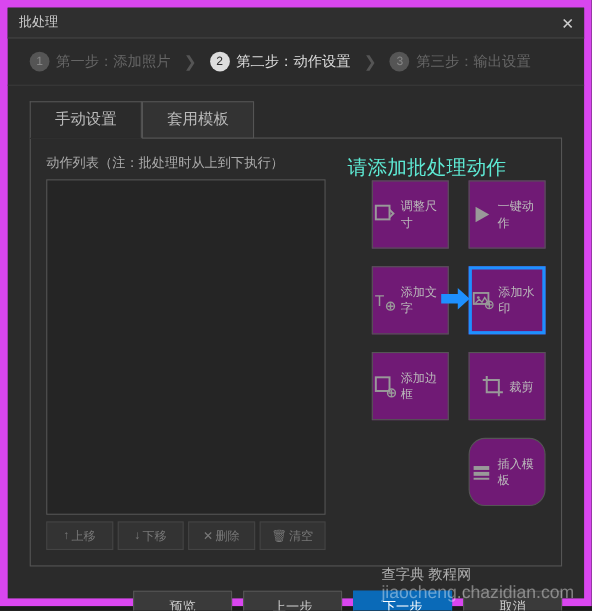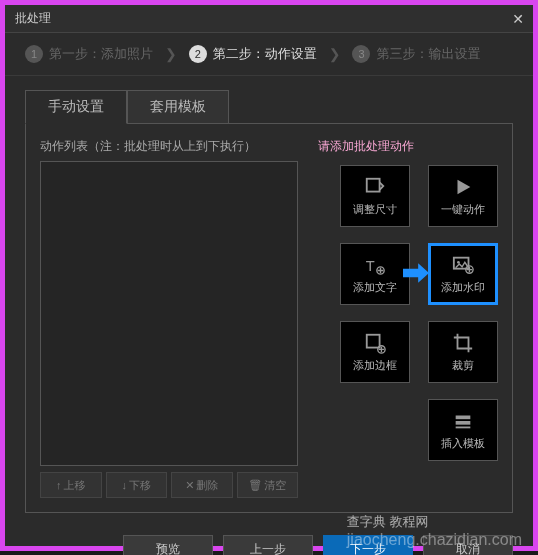--- a/index.html
+++ b/index.html
@@ -1,17 +1,17 @@
 <!DOCTYPE html>
 <html><head>
 <meta charset="utf-8">
 <style>
 * { margin: 0; padding: 0; box-sizing: border-box; font-family: "Microsoft YaHei", sans-serif; }
 body { background: #1a1a1a; width: 538px; height: 555px; overflow: hidden; position: relative; }
-.window { width: 538px; height: 551px; background: #2b2b2b; border: 5px solid #d946ef; }
+.window { width: 538px; height: 551px; background: #2b2b2b; border: 7px solid #d946ef; }
 .titlebar { height: 28px; background: #2f2f2f; display: flex; align-items: center; justify-content: space-between; padding: 0 6px 0 10px; border-bottom: 1px solid #444; }
 .titlebar span { color: #ccc; font-size: 12px; }
 .close { width: 18px; height: 18px; color: #ccc; font-size: 14px; display: flex; align-items: center; justify-content: center; cursor: pointer; }
 .steps { display: flex; align-items: center; padding: 12px 20px; border-bottom: 1px solid #3a3a3a; }
 .step { display: flex; align-items: center; gap: 6px; font-size: 13px; }
 .step-num { width: 18px; height: 18px; border-radius: 50%; display: flex; align-items: center; justify-content: center; font-size: 11px; }
 .step.inactive { color: #666; }
 .step.inactive .step-num { background: #555; color: #888; }
 .step.active { color: #ddd; }
 .step.active .step-num { background: #ddd; color: #2b2b2b; }
@@ -21,26 +21,26 @@
 .tab { padding: 7px 22px; font-size: 14px; color: #bbb; border: 1px solid #555; background: #2b2b2b; cursor: pointer; }
 .tab.active { border-bottom: 1px solid #2b2b2b; position: relative; z-index: 2; }
 .tab:not(.active) { background: #333; text-align: right; }
 .panel { border: 1px solid #555; margin-top: -1px; padding: 14px; height: 390px; display: flex; gap: 20px; }
 .left { flex: 1; display: flex; flex-direction: column; }
 .list-label { color: #aaa; font-size: 12px; margin-bottom: 6px; }
 .listbox { flex: 1; border: 1px solid #555; background: #252525; }
 .list-btns { display: flex; gap: 4px; margin-top: 6px; }
 .tbtn { flex: 1; height: 26px; border: 1px solid #444; background: #333; color: #777; font-size: 11px; display: flex; align-items: center; justify-content: center; gap: 2px; cursor: pointer; }
 .right { width: 180px; }
-.right-label { color: #f9a8d4; font-size: 12px; margin-bottom: 10px; }
+.right-label { color: #5eead4; font-size: 18px; }
 .grid { display: grid; grid-template-columns: 70px 70px; gap: 16px 18px; justify-content: end; }
-.act { width: 70px; height: 62px; border: 1px solid #555; background: #000000; display: flex; flex-direction: column; align-items: center; justify-content: center; gap: 4px; color: #bbb; font-size: 11px; cursor: pointer; position: relative; }
+.act { width: 70px; height: 62px; border: 1px solid #555; background: #701a75; display: flex; flex-direction: row; align-items: center; justify-content: center; gap: 4px; color: #bbb; font-size: 11px; cursor: pointer; position: relative; }
 .act.sel { border: 3px solid #1e90ff; }
 .act svg { width: 22px; height: 22px; fill: #999; }
-.act.single { grid-column: 2; }
+.act.single { grid-column: 2; border-radius: 15px; }
 .arrow { position: absolute; left: -28px; top: 50%; transform: translateY(-50%); }
 .arrow svg { width: 26px; height: 22px; fill: #1e90ff; }
 .footer { display: flex; gap: 10px; padding: 8px 20px; justify-content: flex-end; align-items: center; }
 .fbtn { width: 90px; height: 28px; border: 1px solid #555; background: #3a3a3a; color: #ccc; font-size: 12px; cursor: pointer; }
 .fbtn.primary { background: #0a6ab8; border-color: #0a6ab8; color: #fff; }
 .watermark { position: absolute; bottom: 6px; right: 16px; color: rgba(255,255,255,0.6); font-size: 13px; text-align: left; line-height: 1.2; pointer-events: none; }
 .watermark .sub { font-size: 16px; color: rgba(255,255,255,0.4); }
 </style>
 </head>
 <body>

